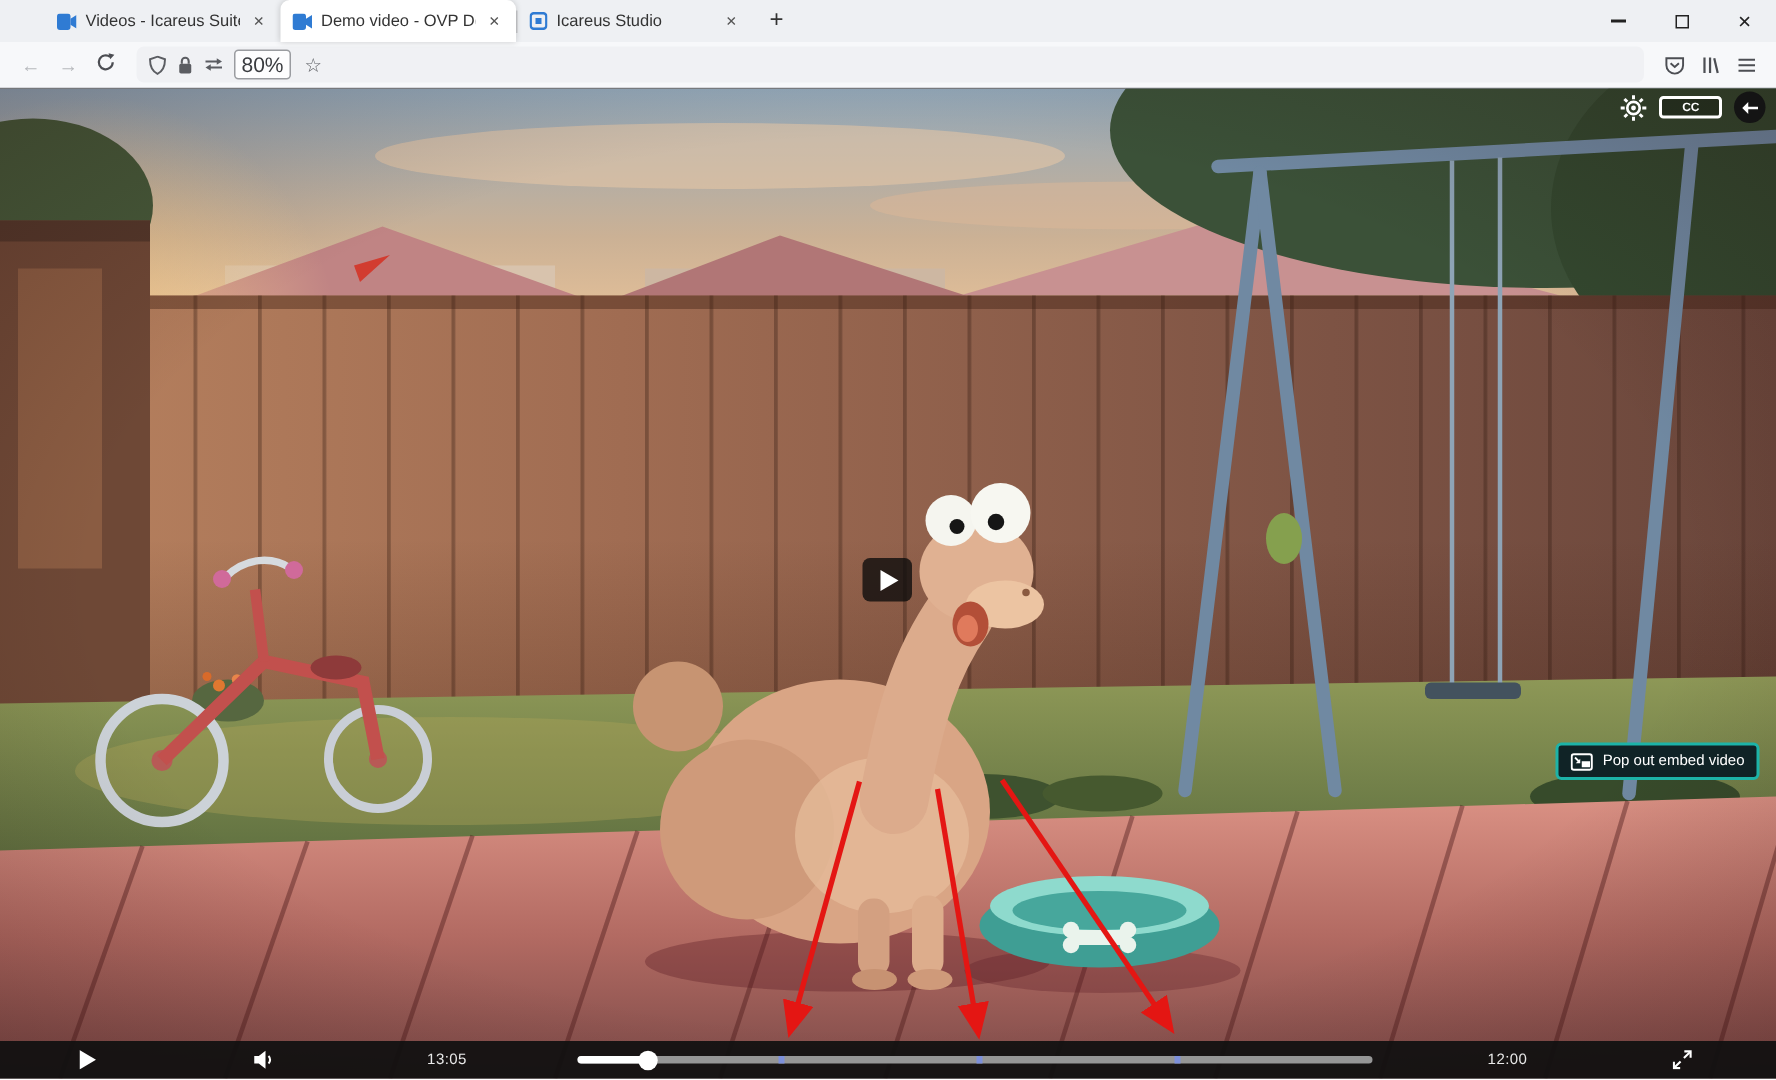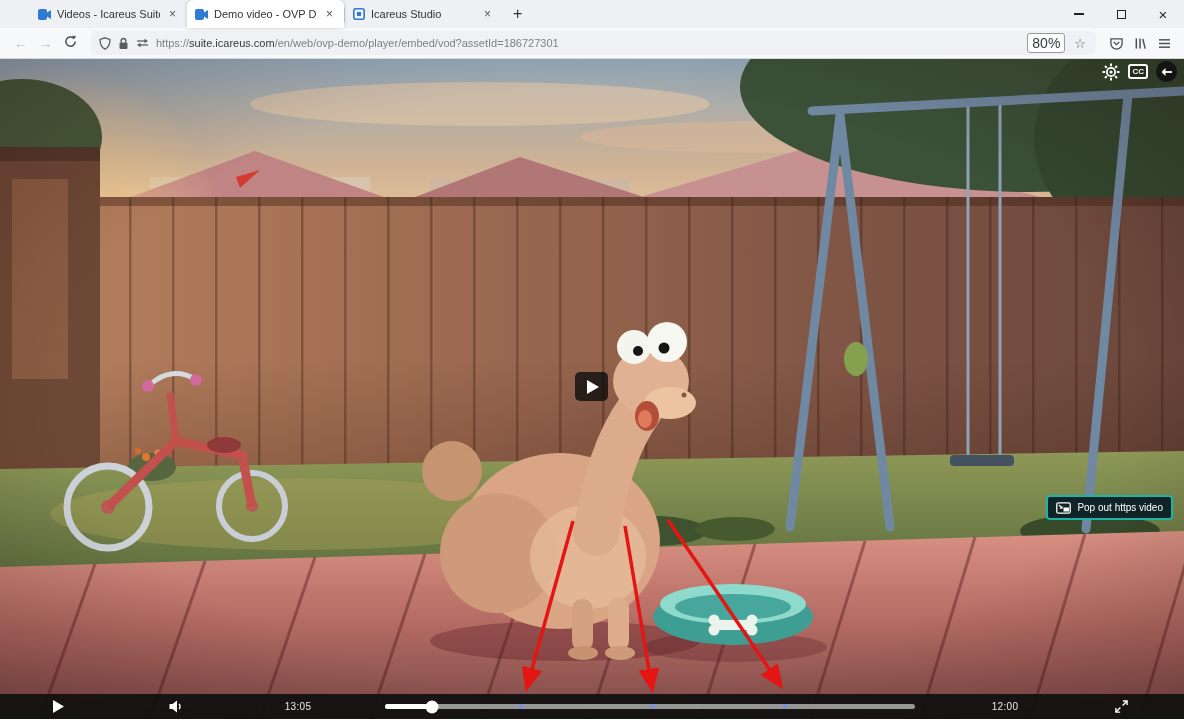--- a/index.html
+++ b/index.html
@@ -26,21 +26,21 @@
   .star{font-size:13px;color:#5c5e63;padding:0 2px}
   .bar-icon{width:24px;display:flex;justify-content:center;align-items:center}
   
   .viewport{position:relative;width:1184px;height:660px;background:#000;overflow:hidden}
   .scene{position:absolute;inset:0;width:100%;height:100%}
   .arrows{position:absolute;inset:0;width:100%;height:100%;pointer-events:none}
   .play-overlay{position:absolute;left:575px;top:313px;width:33px;height:29px;background:rgba(12,12,12,.78);border-radius:5px;display:flex;align-items:center;justify-content:center}
   .play-overlay .tri{width:0;height:0;border-left:12px solid #fff;border-top:7px solid transparent;border-bottom:7px solid transparent;margin-left:3px}
   .tr-controls{position:absolute;top:2px;right:7px;display:flex;align-items:center;gap:8px}
   .tr-btn{display:flex;align-items:center;justify-content:center}
-  .cc-chip{border:2px solid #fff;border-radius:3px;color:#fff;font-size:8px;font-weight:bold;padding:1px 2px;background:rgba(0,0,0,.25)}
+  .cc-chip{border:2px solid #fff;border-radius:3px;color:#fff;font-size:8px;font-weight:bold;padding:1px 13px;background:rgba(0,0,0,.25)}
   .back-circle{width:21px;height:21px;border-radius:50%;background:#141414;display:flex;align-items:center;justify-content:center}
   .popout{position:absolute;top:436px;right:11px;height:25px;display:flex;align-items:center;gap:6px;background:#102326;border:2px solid #1db3a8;border-radius:4px;padding:0 8px;color:#fff;font-size:10px;white-space:nowrap}
   
   .controls{position:absolute;left:0;right:0;bottom:0;height:25px;background:rgba(16,16,16,.93)}
   .ctrl{position:absolute;top:0;height:25px;display:flex;align-items:center;justify-content:center}
   .time{font-size:10px;color:#e9e9e9;letter-spacing:.3px}
   .progress{left:385px;width:530px}
   .track{position:relative;width:100%;height:5px;border-radius:3px;background:#969696}
   .played{position:absolute;left:0;top:0;height:5px;border-radius:3px;background:#fff}
   .handle{position:absolute;top:50%;width:13px;height:13px;border-radius:50%;background:#fff;transform:translate(-50%,-50%)}
@@ -103,21 +103,20 @@
     <svg width="11" height="13" viewBox="0 0 11 13">
         <rect x="1.5" y="5.5" width="8" height="6.5" rx="1.2" fill="#5b5d62"></rect>
         <path d="M3.2,5.5 V3.8 a2.3,2.3 0 0 1 4.6,0 V5.5" fill="none" stroke="#5b5d62" stroke-width="1.4"></path>
       </svg>
     <svg width="13" height="10" viewBox="0 0 13 10">
         <path d="M1,3 H9" stroke="#5b5d62" stroke-width="1.3"></path>
         <polygon points="8.5,0.8 12,3 8.5,5.2" fill="#5b5d62"></polygon>
         <path d="M12,7 H4" stroke="#5b5d62" stroke-width="1.3"></path>
         <polygon points="4.5,4.8 1,7 4.5,9.2" fill="#5b5d62"></polygon>
       </svg>
-    <span class="url-text"><span>https://</span><span class="domain">suite.icareus.com</span><span>/en/web/ovp-demo/player/embed/vod?assetId=186727301</span></span>
     <span class="zoom-badge">80%</span>
     <span class="star">☆</span>
   </div>
   <div class="bar-icon">
     <svg width="13" height="13" viewBox="0 0 14 14">
         <path d="M1,2 h12 v5 a6,6 0 0 1 -12,0 Z" fill="none" stroke="#4c4e53" stroke-width="1.4"></path>
         <path d="M4,5.5 L7,8.2 L10,5.5" fill="none" stroke="#4c4e53" stroke-width="1.4"></path>
       </svg>
   </div>
   <div class="bar-icon">
@@ -321,21 +320,21 @@
     </div>
   </div>
 
   <div class="popout">
     <svg width="15" height="12" viewBox="0 0 15 12">
       <rect x="0.8" y="0.8" width="13.4" height="10.4" rx="1.5" fill="none" stroke="#fff" stroke-width="1.3"></rect>
       <rect x="7.5" y="5.5" width="5.5" height="4" fill="#fff"></rect>
       <path d="M3,3 L6,6" stroke="#fff" stroke-width="1.2"></path>
         <polygon points="6.5,3.8 6.5,6.8 3.5,6.8" fill="#fff" transform="rotate(0)"></polygon>
     </svg>
-    <span>Pop out https video</span>
+    <span>Pop out embed video</span>
   </div>
 
   <svg class="arrows" viewBox="0 0 1184 660" preserveAspectRatio="none">
     <defs>
         <marker id="ah" markerWidth="9" markerHeight="8" refX="5.5" refY="3" orient="auto">
           <path d="M0,0 L7,3 L0,6 Z" fill="#e41613"></path>
         </marker>
       </defs>
     <line x1="573" y1="462" x2="527" y2="628" stroke="#e41613" stroke-width="3.5" marker-end="url(#ah)"></line>
     <line x1="625" y1="467" x2="652" y2="629" stroke="#e41613" stroke-width="3.5" marker-end="url(#ah)"></line>

